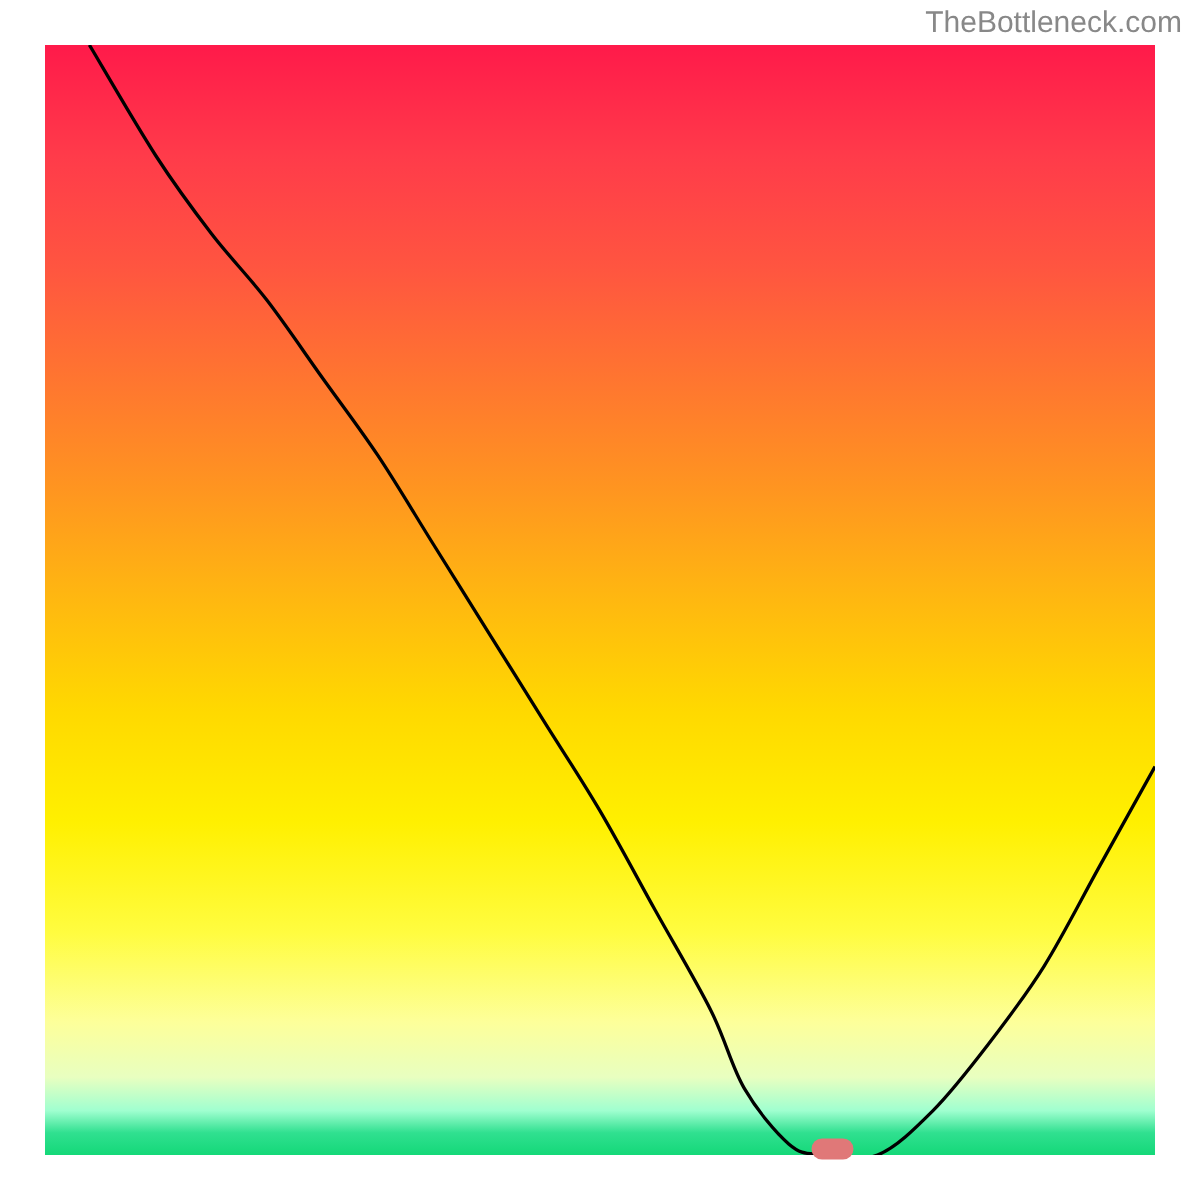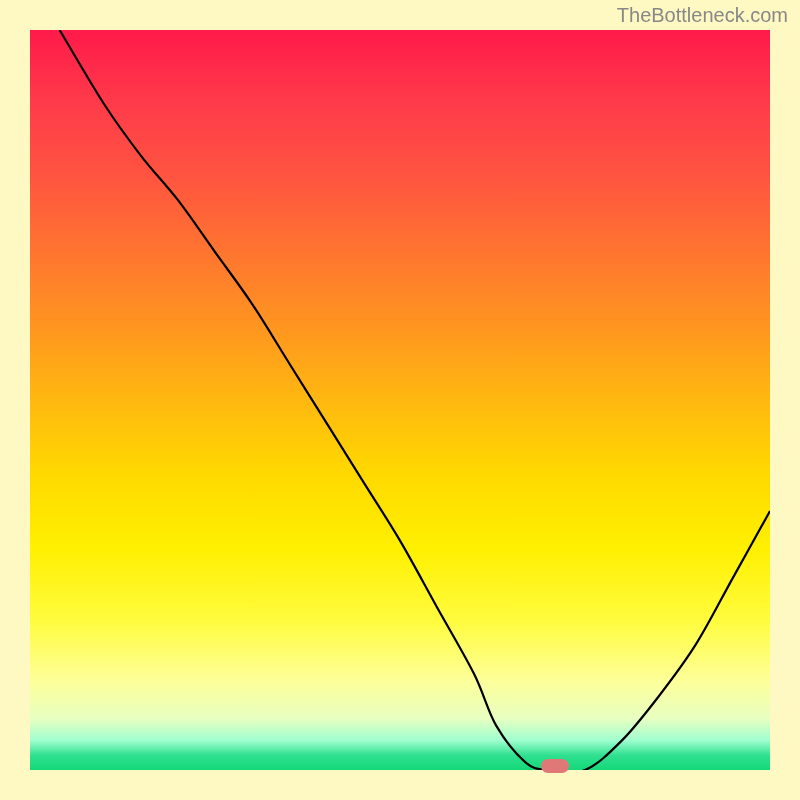--- a/index.html
+++ b/index.html
@@ -8,21 +8,21 @@
     background: #000;
     width: 800px;
     height: 800px;
     overflow: hidden;
     font-family: Arial, sans-serif;
   }
   .container {
     position: relative;
     width: 800px;
     height: 800px;
-    background: #fef9c3;
+    background: #ffffff;
   }
   .watermark {
     position: absolute;
     top: 4px;
     right: 12px;
     color: #888;
     font-size: 20px;
     font-weight: 500;
     z-index: 10;
   }

